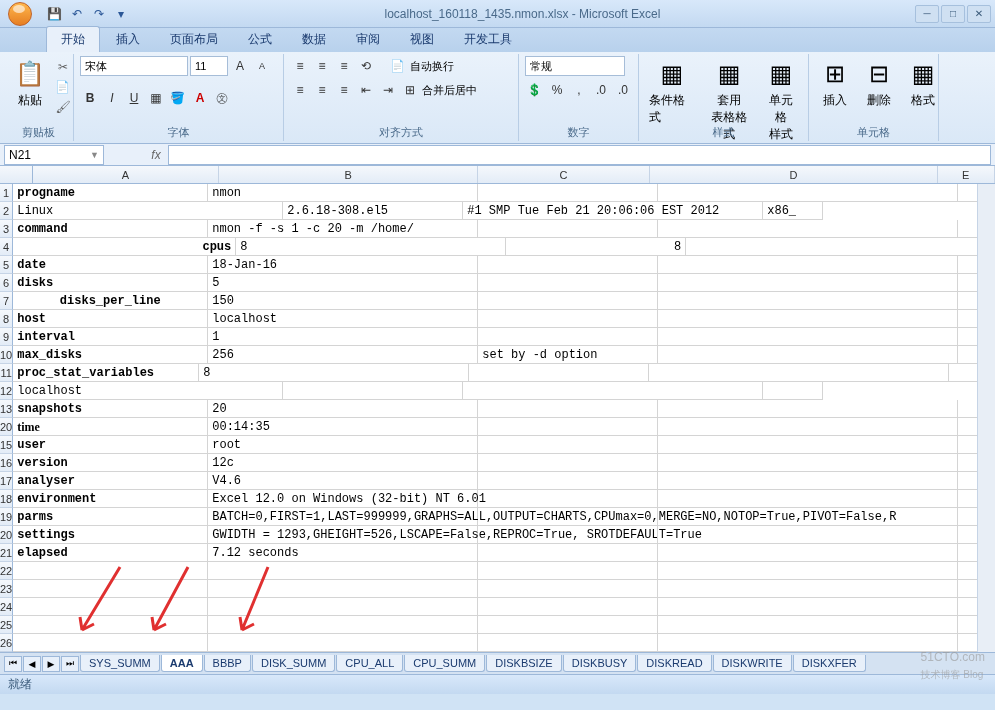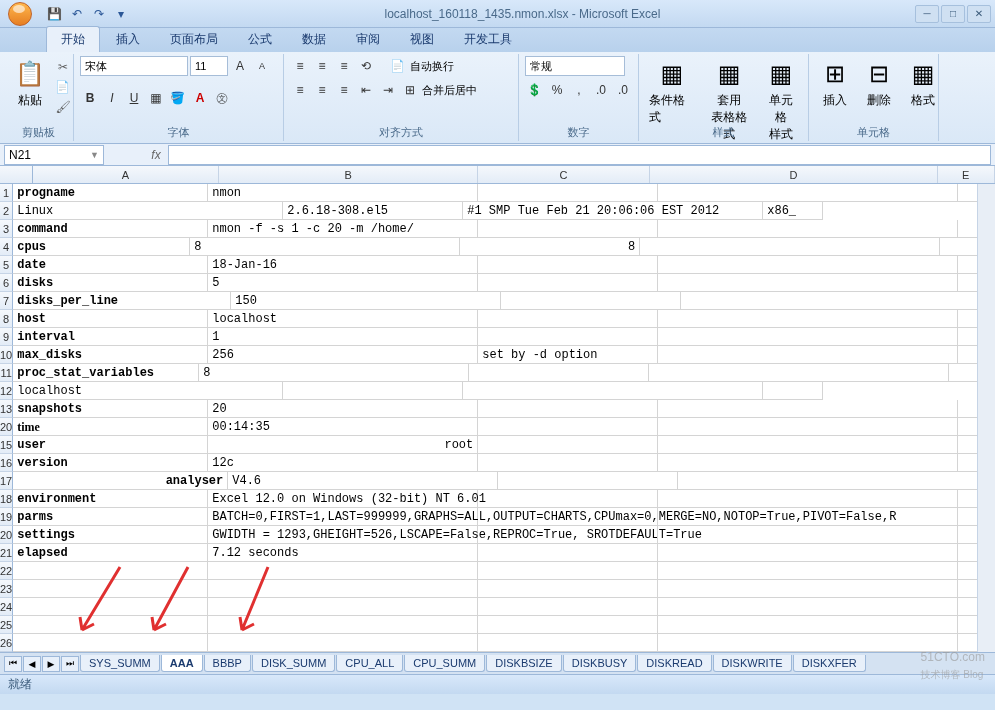--- a/index.html
+++ b/index.html
@@ -269,42 +269,42 @@
           <div class="cell" style="width: 60px;">x86_</div>
         </div>
         <div class="cell-row">
           <div class="cell bold" style="width: 195px;">command</div>
           <div class="cell" style="width: 270px;">nmon -f -s 1 -c 20 -m /home/</div>
           <div class="cell" style="width: 180px;"></div>
           <div class="cell" style="width: 300px;"></div>
           <div class="cell" style="width: 60px;"></div>
         </div>
         <div class="cell-row">
-          <div class="cell bold" style="width: 177px;">cpus</div>
+          <div class="cell bold" style="width: 223px; text-align: right;">cpus</div>
           <div class="cell" style="width: 270px;">8</div>
           <div class="cell" style="width: 180px; text-align: right;">8</div>
           <div class="cell" style="width: 300px;"></div>
           <div class="cell" style="width: 60px;"></div>
         </div>
         <div class="cell-row">
           <div class="cell bold" style="width: 195px;">date</div>
           <div class="cell" style="width: 270px;">18-Jan-16</div>
           <div class="cell" style="width: 180px;"></div>
           <div class="cell" style="width: 300px;"></div>
           <div class="cell" style="width: 60px;"></div>
         </div>
         <div class="cell-row">
           <div class="cell bold" style="width: 195px;">disks</div>
           <div class="cell" style="width: 270px;">5</div>
           <div class="cell" style="width: 180px;"></div>
           <div class="cell" style="width: 300px;"></div>
           <div class="cell" style="width: 60px;"></div>
         </div>
         <div class="cell-row">
-          <div class="cell bold" style="width: 218px;">disks_per_line</div>
+          <div class="cell bold" style="width: 195px; text-align: center;">disks_per_line</div>
           <div class="cell" style="width: 270px;">150</div>
           <div class="cell" style="width: 180px;"></div>
           <div class="cell" style="width: 300px;"></div>
           <div class="cell" style="width: 60px;"></div>
         </div>
         <div class="cell-row">
           <div class="cell bold" style="width: 195px;">host</div>
           <div class="cell" style="width: 270px;">localhost</div>
           <div class="cell" style="width: 180px;"></div>
           <div class="cell" style="width: 300px;"></div>
@@ -346,34 +346,34 @@
         </div>
         <div class="cell-row">
           <div class="cell bold" style="width: 195px; font-family: Liberation Serif, serif;">time</div>
           <div class="cell" style="width: 270px;">00:14:35</div>
           <div class="cell" style="width: 180px;"></div>
           <div class="cell" style="width: 300px;"></div>
           <div class="cell" style="width: 60px;"></div>
         </div>
         <div class="cell-row">
           <div class="cell bold" style="width: 195px;">user</div>
-          <div class="cell" style="width: 270px; text-align: right;">root</div>
+          <div class="cell" style="width: 270px;">root</div>
           <div class="cell" style="width: 180px;"></div>
           <div class="cell" style="width: 300px;"></div>
           <div class="cell" style="width: 60px;"></div>
         </div>
         <div class="cell-row">
           <div class="cell bold" style="width: 195px;">version</div>
           <div class="cell" style="width: 270px;">12c</div>
           <div class="cell" style="width: 180px;"></div>
           <div class="cell" style="width: 300px;"></div>
           <div class="cell" style="width: 60px;"></div>
         </div>
         <div class="cell-row">
-          <div class="cell bold" style="width: 215px; text-align: right;">analyser</div>
+          <div class="cell bold" style="width: 195px;">analyser</div>
           <div class="cell" style="width: 270px;">V4.6</div>
           <div class="cell" style="width: 180px;"></div>
           <div class="cell" style="width: 300px;"></div>
           <div class="cell" style="width: 60px;"></div>
         </div>
         <div class="cell-row">
           <div class="cell bold" style="width: 195px;">environment</div>
           <div class="cell" style="width: 270px;">Excel 12.0 on Windows (32-bit) NT 6.01</div>
           <div class="cell" style="width: 180px;"></div>
           <div class="cell" style="width: 300px;"></div>

